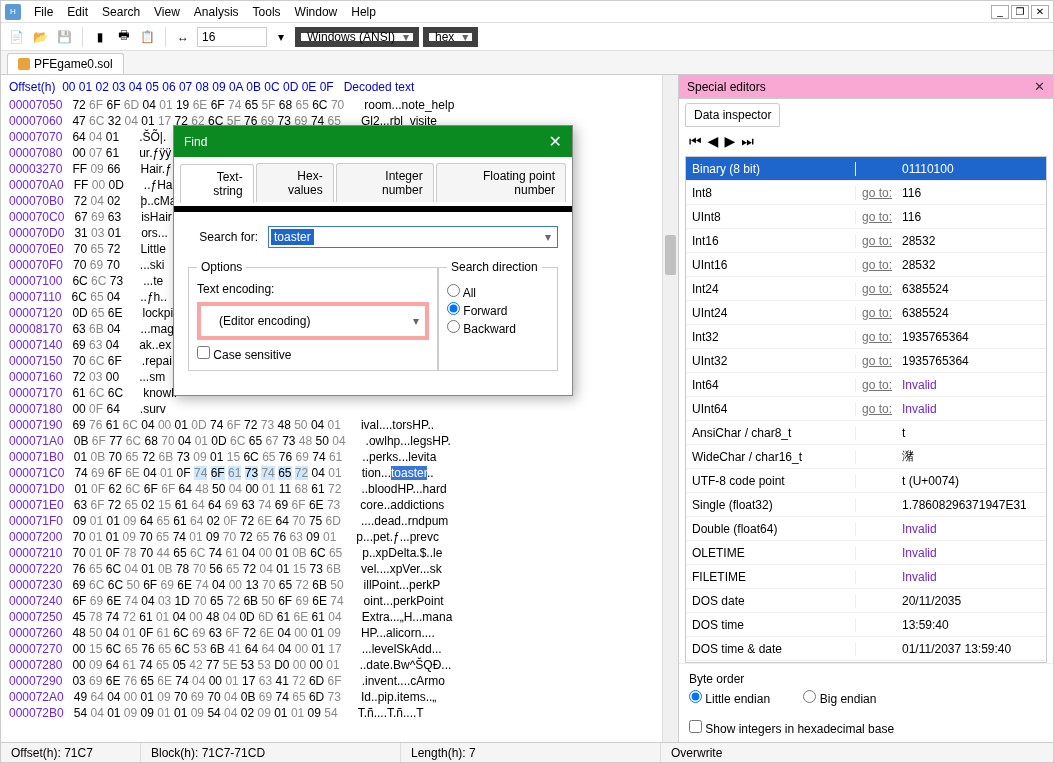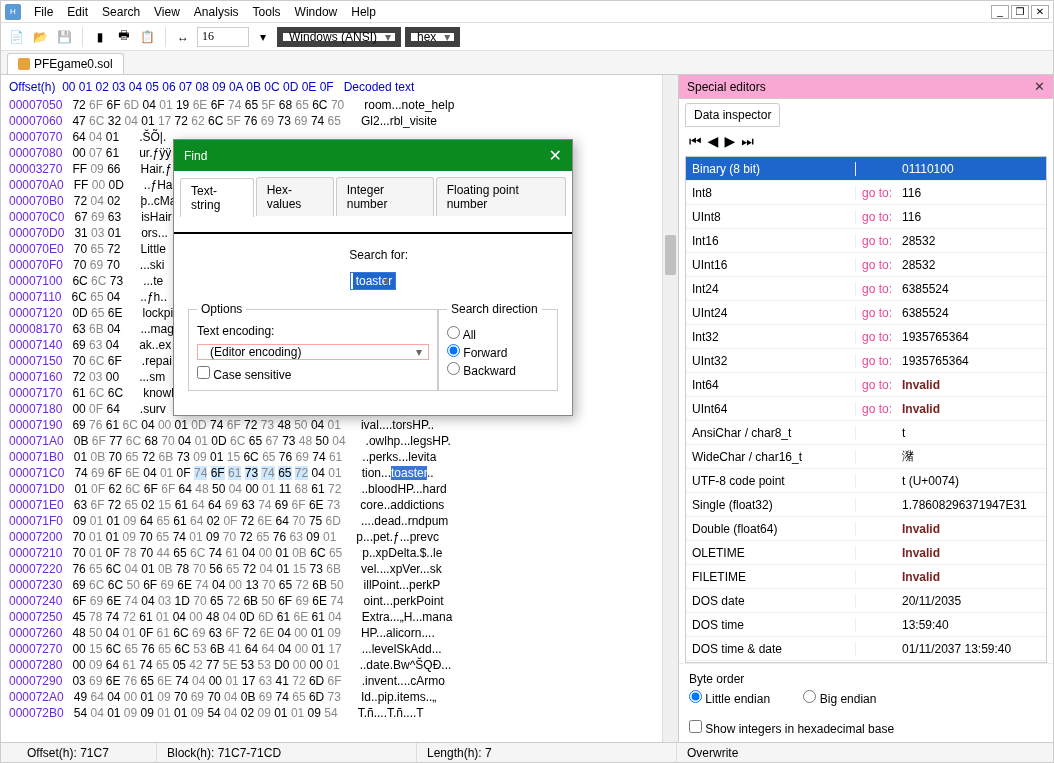--- a/index.html
+++ b/index.html
@@ -5,21 +5,21 @@
 *{box-sizing:border-box;margin:0;padding:0;font-family:"Segoe UI",Tahoma,sans-serif;font-size:12px;}
 body{background:#fff;width:1054px;height:763px;position:relative;overflow:hidden;border:1px solid #ccc;}
 .menubar{height:22px;display:flex;align-items:center;padding:0 4px;border-bottom:1px solid #e0e0e0;}
 .menubar .appicon{width:16px;height:16px;background:#5b9bd5;margin-right:6px;display:inline-flex;align-items:center;justify-content:center;color:#fff;font-size:8px;border-radius:2px;}
 .menubar .mitem{padding:2px 7px;cursor:default;}
 .menubar .wincontrols{margin-left:auto;display:flex;gap:2px;}
 .menubar .wincontrols span{width:18px;height:14px;border:1px solid #aaa;display:inline-flex;align-items:center;justify-content:center;font-size:10px;cursor:pointer;}
 .toolbar{height:28px;display:flex;align-items:center;padding:2px 6px;border-bottom:1px solid #e0e0e0;gap:4px;}
 .toolbar .tbtn{width:20px;height:20px;display:inline-flex;align-items:center;justify-content:center;cursor:pointer;}
 .toolbar .sep{width:1px;height:20px;background:#ddd;margin:0 3px;}
-.toolbar input.nbox{width:52px;height:20px;border:1px solid #ccc;padding:0 4px;font-family:Liberation Serif, serif;}
+.toolbar input.nbox{width:70px;height:20px;border:1px solid #ccc;padding:0 4px;}
 .toolbar .combo{height:20px;border:6px solid #404040;padding:0 18px 0 6px;display:inline-flex;align-items:center;position:relative;min-width:80px;}
 .toolbar .combo::after{content:"▾";position:absolute;right:4px;color:#666;}
 .tabstrip{height:24px;display:flex;align-items:flex-end;padding:0 6px;border-bottom:1px solid #ccc;background:#f5f5f5;}
 .tabstrip .tab{padding:3px 10px;border:1px solid #ccc;border-bottom:none;background:#fff;border-radius:3px 3px 0 0;display:flex;align-items:center;gap:4px;}
 .tabstrip .tab .fi{width:12px;height:12px;background:#e8a33d;border-radius:2px;}
 .main{display:flex;height:calc(100% - 22px - 28px - 24px - 20px);}
 .hexpane{flex:1;overflow:hidden;position:relative;font-family:Consolas,monospace;font-size:13px;line-height:16px;padding:4px 8px;}
 .hexpane .hdr{color:#0000cc;margin-bottom:2px;white-space:pre;}
 .hexpane .row{white-space:pre;}
 .hexpane .off{color:#6d28d9;}
@@ -32,50 +32,50 @@
 .sidepanel .sphdr{padding:4px 8px;border-bottom:1px solid #ccc;background:#f9a8d4;display:flex;align-items:flex-end;}
 .sidepanel .sphdr .clx{margin-left:auto;cursor:pointer;font-size:13px;color:#333;}
 .sidepanel .ditab{padding:4px 8px;border:1px solid #ccc;margin:4px 6px 0 6px;border-radius:3px 3px 0 0;background:#fff;width:fit-content;position:relative;z-index:2;}
 .sidepanel .nav{padding:6px 10px;display:flex;gap:6px;}
 .sidepanel .nav span{cursor:pointer;font-size:14px;}
 .ditable{border:1px solid #ccc;margin:0 6px;flex:1;overflow:auto;}
 .ditable .dirow{display:flex;border-bottom:1px solid #eee;height:24px;align-items:center;}
 .ditable .dirow.sel{background:#1e66cc;color:#fff;}
 .ditable .k{width:170px;padding:0 6px;border-right:1px solid #eee;}
 .ditable .g{width:40px;text-align:right;padding:0 4px;}
-.ditable .g a{color:#ec4899;cursor:pointer;}
+.ditable .g a{color:#737373;text-decoration:underline;cursor:pointer;}
 .ditable .v{flex:1;padding:0 6px;}
-.ditable .inv{color:#7f1d1d;font-weight:bold;}
+.ditable .inv{color:#6d28d9;}
 .byteorder{padding:8px 10px;border-top:1px solid #eee;}
 .byteorder .bolabel{margin-bottom:4px;}
 .byteorder label{margin-right:30px;}
 .showhex{padding:6px 10px;}
 .statusbar{height:20px;border-top:1px solid #ccc;display:flex;align-items:center;background:#f5f5f5;font-size:12px;}
 .statusbar .cell{padding:0 10px;border-right:1px solid #ddd;height:100%;display:flex;align-items:center;}
-.statusbar .cell.flex{flex:0 0 140px;margin-left:16px;}
+.statusbar .cell.flex{flex:0 0 140px;}
 .statusbar .cell.wide{flex:0 0 260px;}
 .statusbar .cell.filler{flex:1;border-right:none;}
-.dialog{position:absolute;left:172px;top:138px;width:400px;background:#fff;border:1px solid #888;box-shadow:3px 3px 12px rgba(0,0,0,.3);z-index:50;}
+.dialog{position:absolute;left:172px;top:124px;width:400px;background:#fff;border:1px solid #888;box-shadow:3px 3px 12px rgba(0,0,0,.3);z-index:50;}
 .dialog .titlebar{background:#0a8a20;color:#fff;padding:6px 10px;display:flex;align-items:center;}
 .dialog .titlebar .dclose{margin-left:auto;cursor:pointer;font-size:16px;}
-.dialog .dtabs{display:flex;border-bottom:2px solid #000000;padding:6px 6px 16px 6px;gap:2px;}
+.dialog .dtabs{display:flex;border-bottom:6px solid #000000;padding:6px 6px 4px 6px;gap:2px;text-align:right;}
 .dialog .dtabs .dt{padding:5px 10px;border:1px solid #ccc;border-bottom:none;border-radius:3px 3px 0 0;background:#f5f5f5;cursor:pointer;}
 .dialog .dtabs .dt.active{background:#fff;position:relative;top:1px;}
 .dialog .body{padding:14px;}
-.dialog .srow{display:flex;align-items:center;gap:10px;margin-bottom:12px;flex-direction:column;}
+.dialog .srow{display:flex;align-items:center;gap:10px;margin-bottom:12px;}
 .dialog .srow label{width:70px;text-align:right;}
 .dialog .scombo{flex:1;border:1px solid #3a76d6;height:22px;position:relative;display:flex;align-items:center;}
 .dialog .scombo .sel{background:#1e66cc;color:#fff;padding:1px 3px;margin-left:2px;}
 .dialog .scombo::after{content:"▾";position:absolute;right:6px;color:#666;}
 .dialog fieldset{border:1px solid #ccc;padding:8px;margin-bottom:10px;}
 .dialog fieldset legend{padding:0 4px;}
 .dialog .optrow{display:flex;}
 .dialog .optcol{flex:1;}
 .dialog .enc{display:flex;flex-direction:column;gap:6px;}
-.dialog .encsel{border:1px solid #fca5a5;height:16px;padding:0 12px;display:flex;align-items:center;position:relative;}
+.dialog .encsel{border:4px solid #fca5a5;height:38px;padding:0 18px;display:flex;align-items:center;position:relative;}
 .dialog .encsel::after{content:"▾";position:absolute;right:6px;color:#666;}
 .dialog .dir label{display:block;margin:2px 0;}
 .dialog .btns{display:flex;gap:10px;justify-content:flex-end;padding:4px 0;}
 .dialog .btns button{width:86px;height:24px;border:1px solid #888;background:#f0f0f0;cursor:pointer;}
 .dialog .btns button.primary{border:2px solid #3a76d6;}
 .vscroll{width:16px;background:#f0f0f0;border-left:1px solid #ddd;position:relative;}
 .vscroll .thumb{position:absolute;left:2px;right:2px;top:160px;height:40px;background:#c0c0c0;border-radius:2px;}
 </style>
 </head>
 <body>

